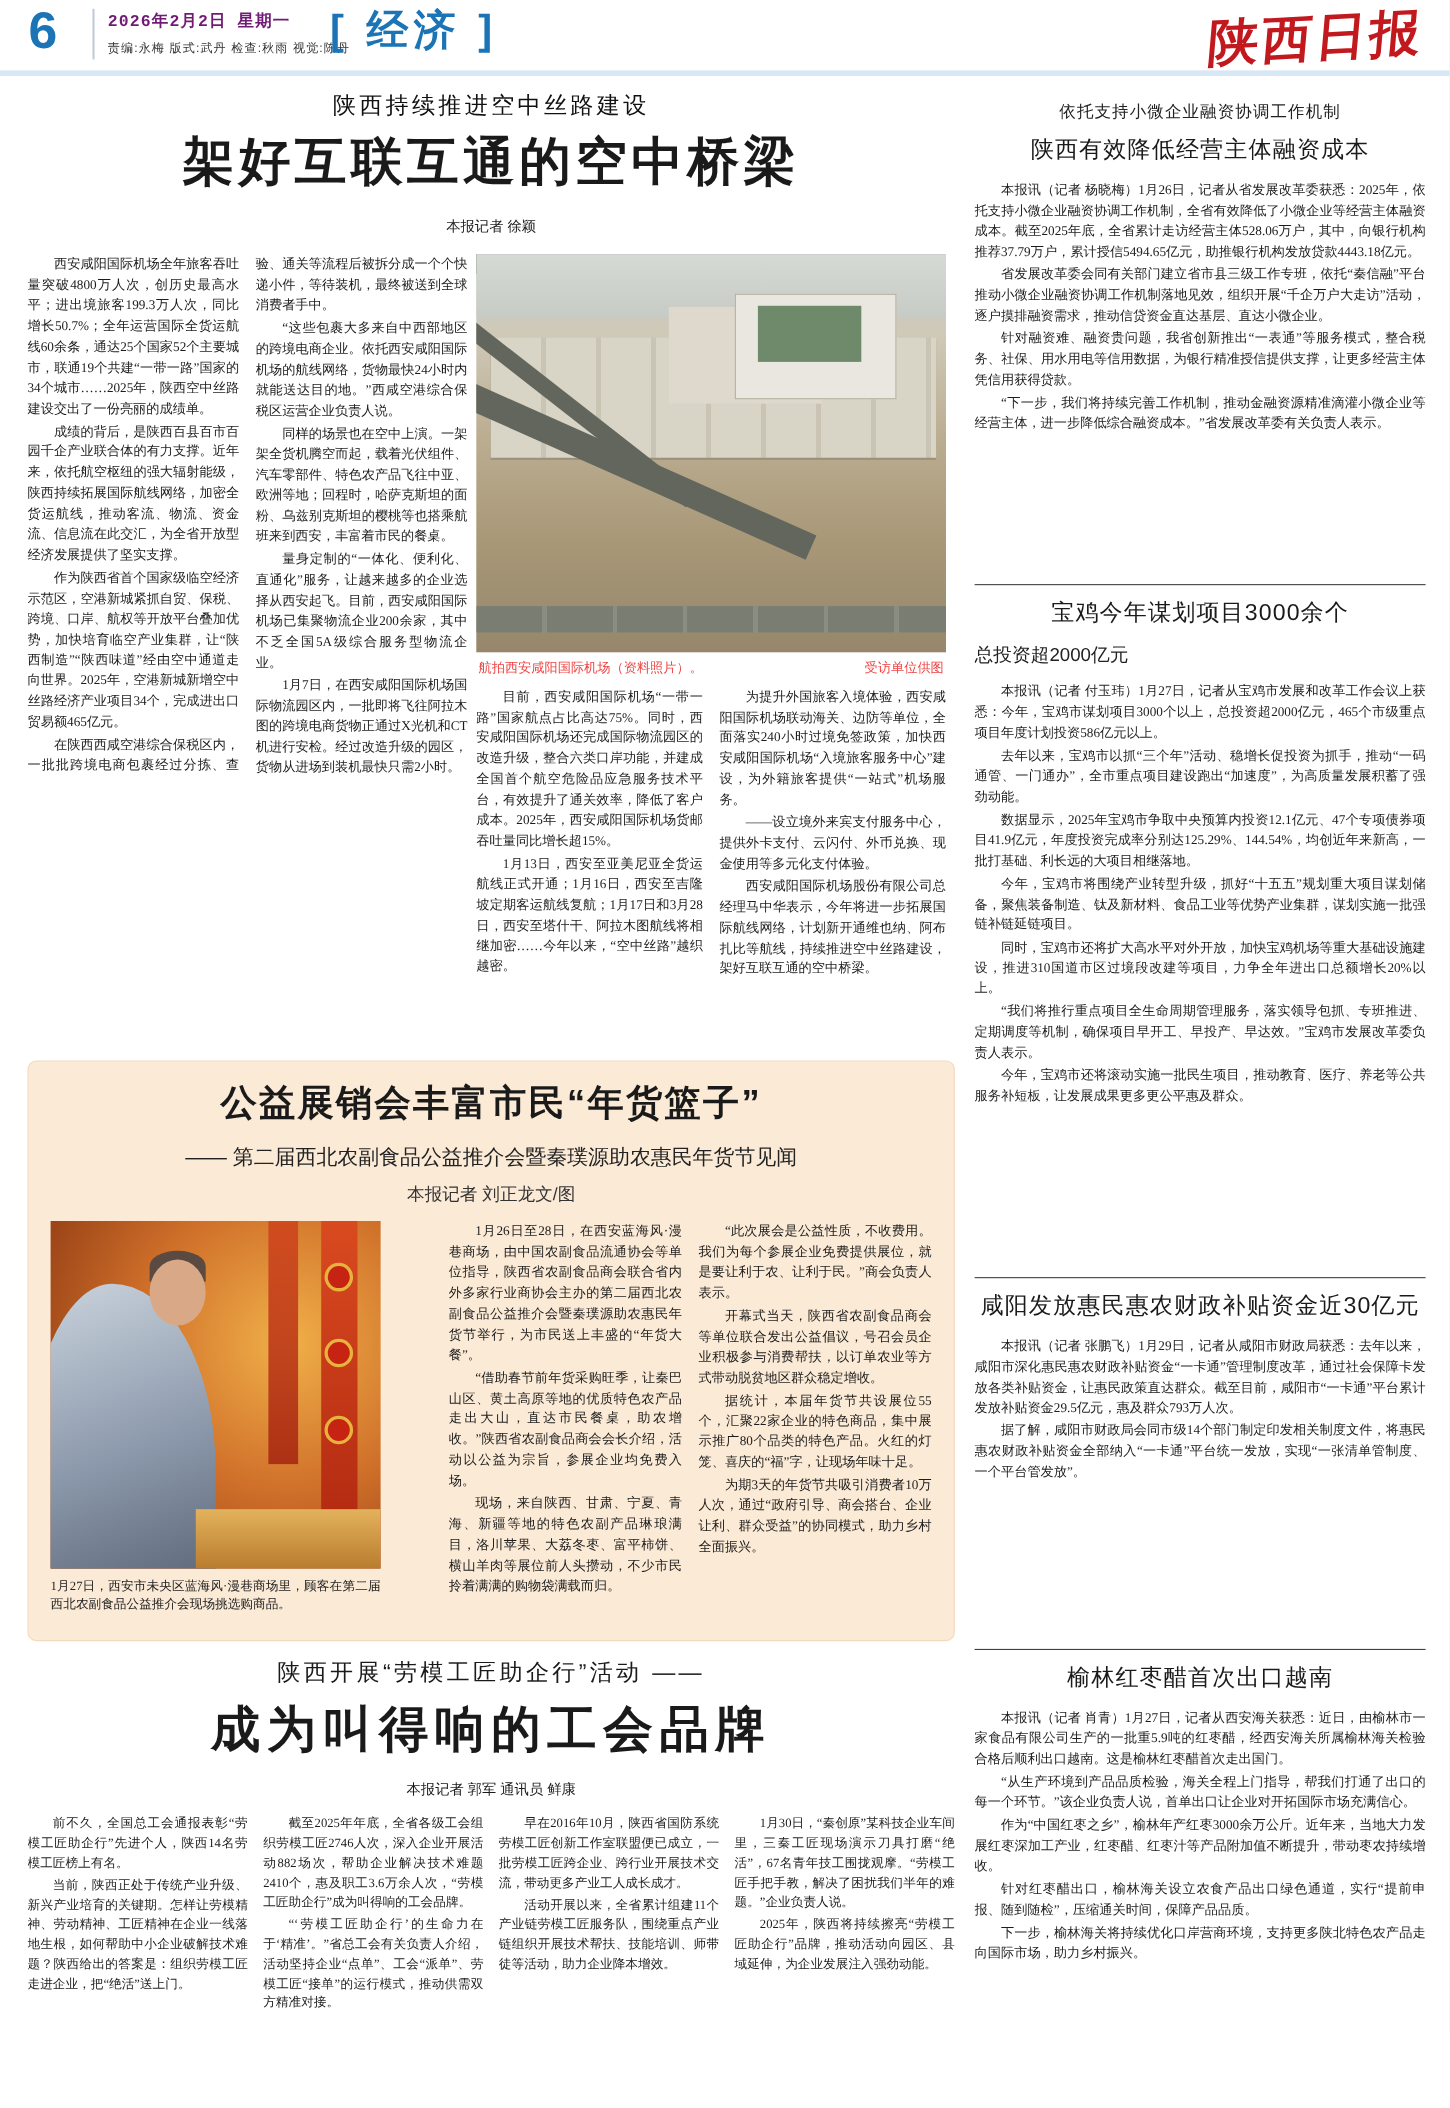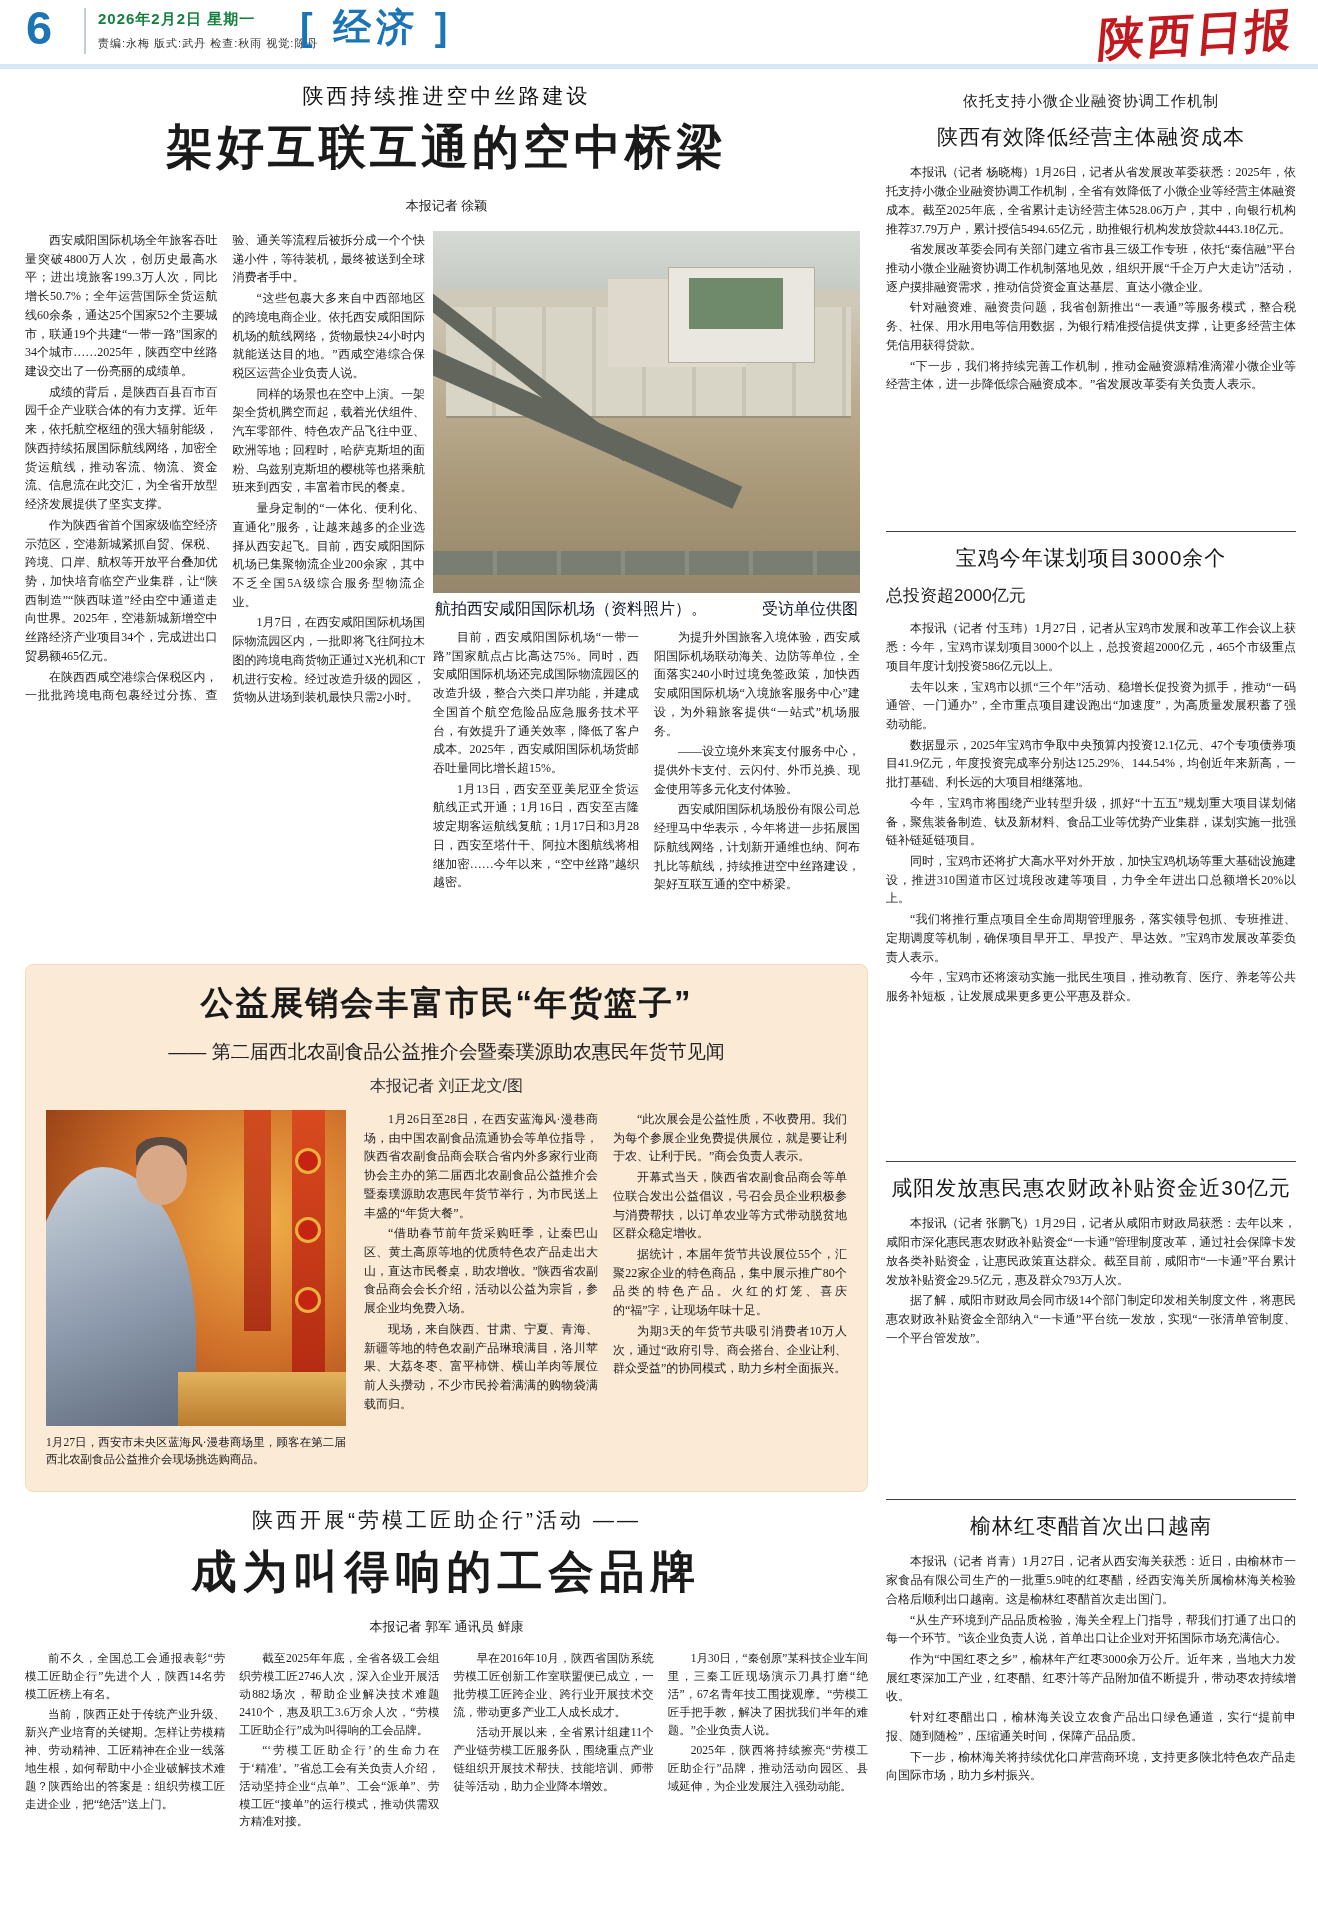--- a/index.html
+++ b/index.html
@@ -3,21 +3,21 @@
 <meta charset="utf-8">
 <style>
   html,body{margin:0;padding:0;background:#e8e8e8;}
   .page{position:relative;width:1318px;height:1916px;margin:0 auto;background:#ffffff;
         font-family:"Liberation Sans","DejaVu Sans",sans-serif;color:#1a1a1a;overflow:hidden;}
 
   
   .pagenum{position:absolute;left:26px;top:0px;font-size:47px;font-weight:bold;color:#1b74b5;}
   .hdr-rule-v{position:absolute;left:84px;top:8px;width:2px;height:46px;background:#c3cdd6;}
   .date-block{position:absolute;left:98px;top:10px;}
-  .date-line{font-size:15px;font-weight:bold;letter-spacing:1px;color:#15803d;}
+  .date-line{font-size:15px;font-weight:bold;letter-spacing:1px;color:#701a75;font-family:Liberation Mono, monospace;}
   .staff-line{font-size:11px;color:#333;margin-top:7px;letter-spacing:1px;}
   .section-name{position:absolute;left:300px;top:2px;font-size:38px;font-weight:bold;
                 color:#1b74b5;letter-spacing:5px;}
   .masthead{position:absolute;right:24px;top:4px;font-size:46px;font-weight:bold;color:#c2191f;
             font-family:"Liberation Serif","DejaVu Serif",serif;
             transform:rotate(-3deg) skewX(-8deg);letter-spacing:3px;}
   .hdr-rule-h{position:absolute;left:0;top:64px;width:100%;height:5px;background:#d7e7f5;}
 
   
   .bodytext p{font-family:"Liberation Serif","DejaVu Serif",serif;font-size:12px;line-height:1.56;
@@ -28,22 +28,22 @@
   
   .main-article{position:absolute;left:25px;top:82px;width:843px;}
   .ma-kicker{text-align:center;font-size:21px;letter-spacing:3px;color:#111;}
   .ma-title{text-align:center;font-size:47px;font-weight:bold;letter-spacing:4px;margin-top:6px;}
   .ma-byline{text-align:center;font-size:13px;margin-top:18px;color:#222;}
   .ma-body{display:flex;gap:8px;margin-top:16px;}
   .ma-left{width:400px;height:742px;overflow:hidden;}
   .ma-right{width:427px;}
   .ma-right-text{height:330px;overflow:hidden;margin-top:6px;}
   .photo-caption-row{display:flex;justify-content:space-between;align-items:flex-end;
-                     font-family:"Liberation Serif","DejaVu Serif",serif;font-size:16px;
-                     padding:6px 2px 2px 2px;color:#0f172a;}
+                     font-family:"Liberation Serif","DejaVu Serif",serif;font-size:12px;
+                     padding:6px 2px 2px 2px;color:#ef4444;}
 
   
   .photo-airport{position:relative;height:362px;overflow:hidden;
     background:linear-gradient(180deg,#c6cbc5 0%,#cfc9b8 20%,#bcae92 45%,#a89878 72%,#96876c 100%);}
   .pa-sky{position:absolute;top:0;left:0;right:0;height:16%;background:linear-gradient(180deg,#d6dad4,#c6cbc5);}
   .pa-apron{position:absolute;top:21%;left:3%;right:2%;height:30%;
     background:repeating-linear-gradient(90deg,#d8d4c6 0 46px,#c9c4b4 46px 50px);box-shadow:0 2px 0 #9a917c;}
   .pa-terminal{position:absolute;top:10%;left:55%;width:34%;height:26%;background:#e9e7e0;
     border:1px solid #b5ae9d;box-shadow:-64px 8px 0 -4px #ded9cc;}
   .pa-terminal-roof{position:absolute;top:13%;left:60%;width:22%;height:14%;background:#6f8a6b;}
@@ -57,21 +57,21 @@
   
   .feature{position:absolute;left:25px;top:964px;width:843px;height:528px;box-sizing:border-box;
            background:#fbead6;border:1px solid #f3d9bd;border-radius:8px;padding:16px 20px;}
   .ft-title{text-align:center;font-size:33px;font-weight:bold;letter-spacing:2px;}
   .ft-sub{text-align:center;font-size:19px;margin-top:13px;color:#222;}
   .ft-byline{text-align:center;font-size:16px;margin-top:11px;color:#333;}
   .ft-row{display:flex;gap:18px;margin-top:13px;}
   .ft-photo-wrap{width:300px;flex:0 0 300px;}
   .ft-caption{font-family:"Liberation Serif","DejaVu Serif",serif;font-size:11.5px;line-height:1.5;
               text-align:justify;margin-top:8px;color:#222;}
-  .ft-text{flex:1;height:402px;overflow:hidden;}
+  .ft-text{flex:1;height:402px;overflow:hidden;margin-left:44px;}
 
   
   .photo-market{position:relative;height:316px;overflow:hidden;
     background:radial-gradient(circle at 72% 35%,#f0b049 0%,#d0702a 45%,#9c4518 80%,#7c330f 100%);}
   .pm-banner{position:absolute;top:0;right:7%;width:11%;height:88%;
     background:linear-gradient(180deg,#d94a1f,#b32a12);}
   .pm-banner2{position:absolute;top:0;right:25%;width:9%;height:70%;opacity:.85;
     background:linear-gradient(180deg,#cf431c,#a52410);}
   .pm-coin{position:absolute;right:8.2%;width:26px;height:26px;border-radius:50%;
     background:#c62313;border:3px solid #e8b33c;box-sizing:border-box;}

